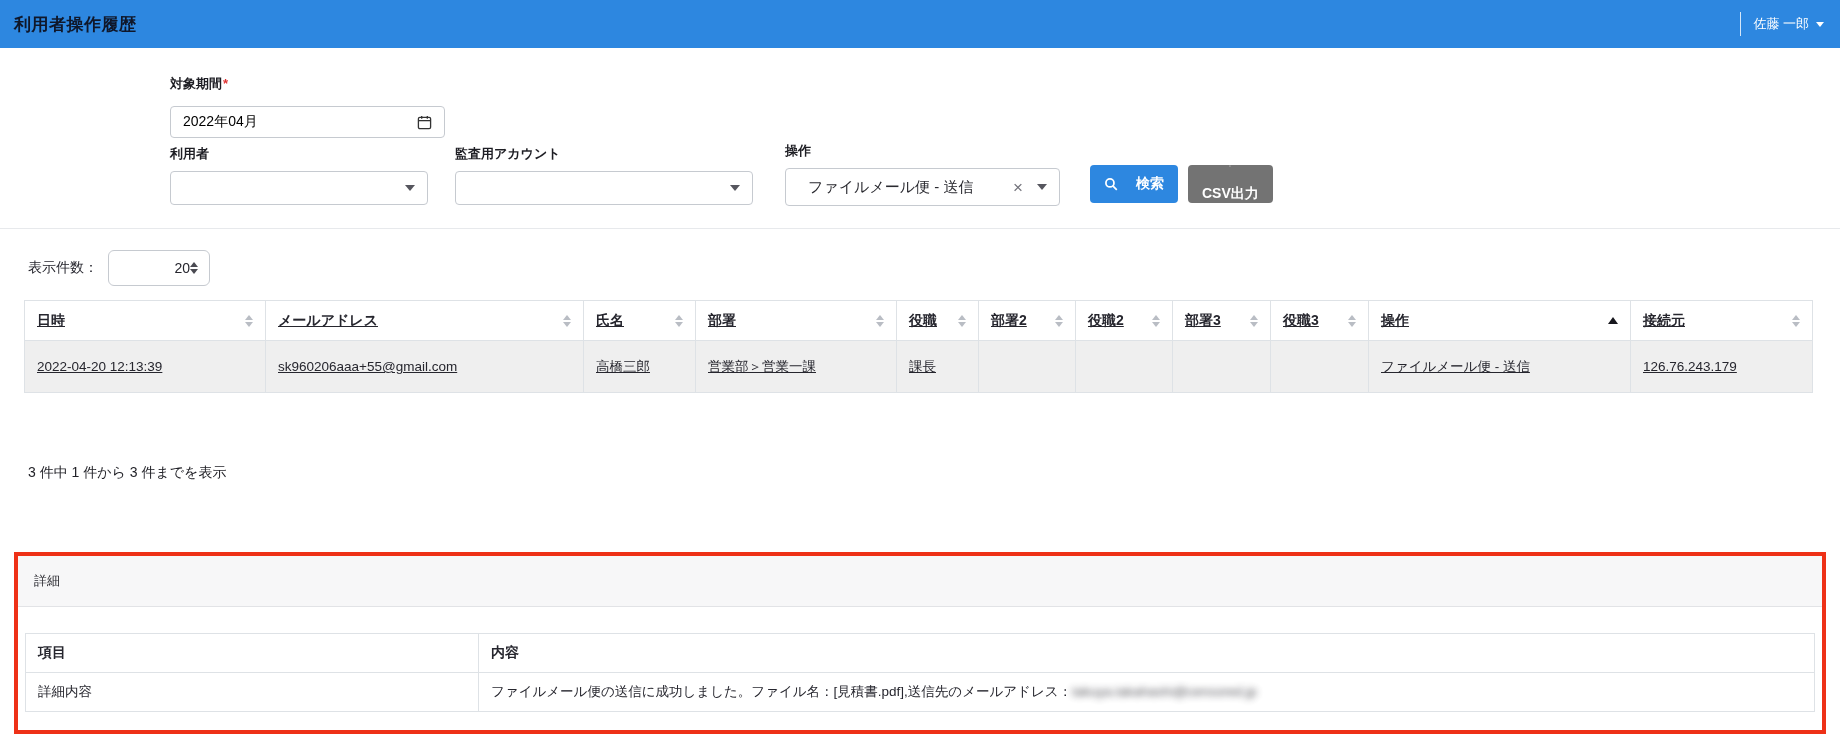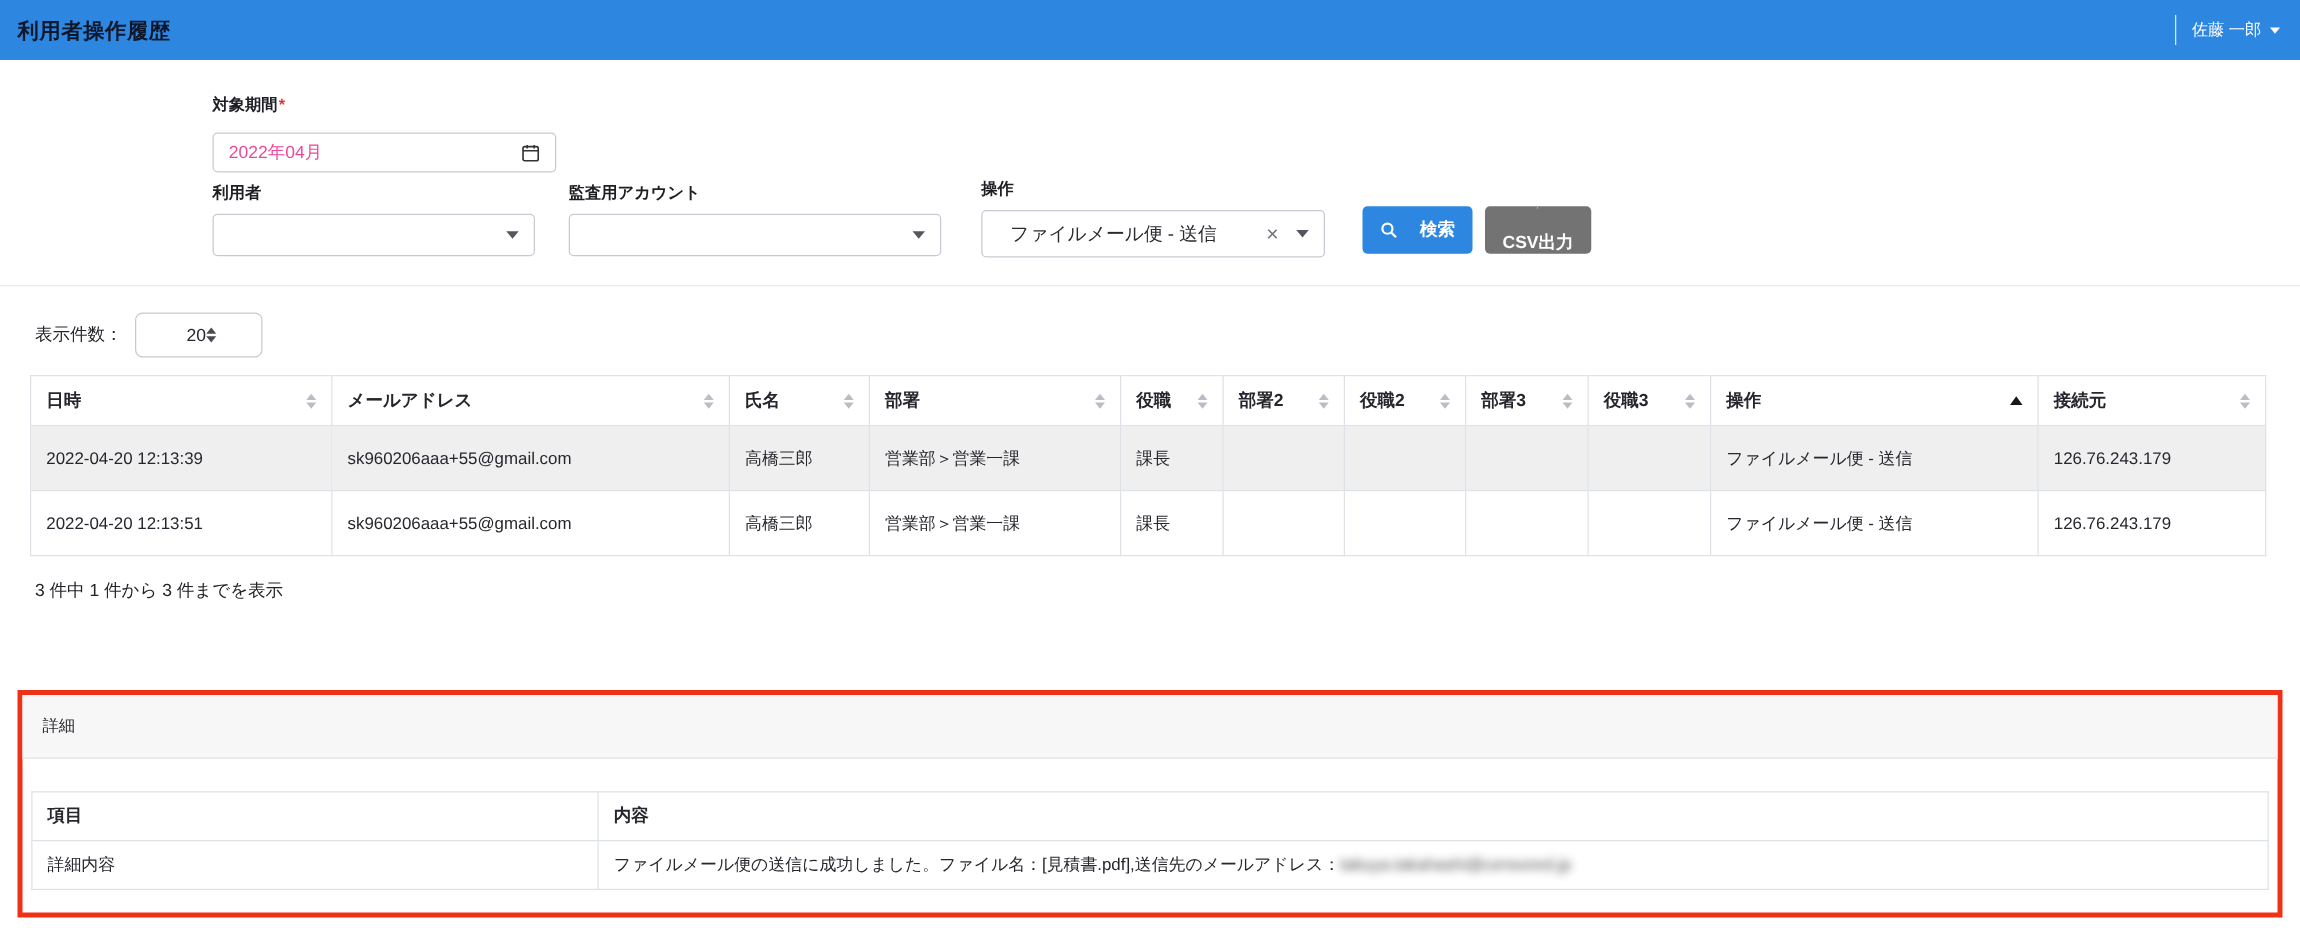--- a/index.html
+++ b/index.html
@@ -18,21 +18,21 @@
   .caret-down-white{ width:0;height:0;border-left:4px solid transparent;
     border-right:4px solid transparent;border-top:5px solid #fff;}
   
   .field{ position:absolute; }
   .field label{ display:block; font-size:13px; font-weight:600; color:#1e1e24; }
   .f-period{ left:170px; top:75px; }
   .f-period label{ margin-bottom:13px; }
   .req{ color:#e03131; margin-left:1px; }
   .month-input{ width:275px; height:32px; border:1px solid #c6cad0; border-radius:4px;
     background:#fff; display:flex; align-items:center; justify-content:space-between;
-    padding:0 12px; font-size:14px; color:#ec4899;}
+    padding:0 12px; font-size:14px; color:#000000;}
   .f-user{ left:170px; top:145px; } .f-user label{ margin-bottom:8px; }
   .f-audit{ left:455px; top:145px; } .f-audit label{ margin-bottom:8px; }
   .f-op{ left:785px; top:142px; } .f-op label{ margin-bottom:8px; }
   .sel2{ height:34px; border:1px solid #c6cad0; border-radius:4px; background:#fff;
     display:flex; align-items:center; padding:0 12px; }
   .sel2 .spacer{ flex:1; }
   .caret-down{ width:0;height:0;border-left:5px solid transparent;
     border-right:5px solid transparent;border-top:6px solid #56565e; }
   .f-user .sel2{ width:258px; } .f-audit .sel2{ width:298px; }
   .f-op .sel2{ width:275px; height:38px; padding:0 12px 0 22px; }
@@ -42,27 +42,27 @@
   .btn{ height:38px; border:none; border-radius:4px; color:#fff; font-size:14px; font-weight:600;
     display:flex; align-items:center; gap:18px; padding:0 14px; cursor:pointer; }
   .btn-search{ background:#2d87e0; }
   .btn-csv{ background:#737373;flex-direction:column; }
   
   .divider{ position:absolute; top:228px; left:0; width:1840px; height:1px; background:#e7e9ec; }
   
   .page-size{ position:absolute; left:28px; top:250px; display:flex; align-items:center;
     gap:10px; font-size:14px; }
   .size-select{ width:102px; height:36px; border:1px solid #c6cad0; border-radius:6px;
-    display:flex; align-items:center; justify-content:center; padding:0 11px 0 15px;
+    display:flex; align-items:center; justify-content:flex-end; padding:0 11px 0 15px;
     font-size:14px; background:#fff; cursor:pointer;}
   .stepper{ display:flex; flex-direction:column; gap:2px; align-items:center;}
   .stepper .up{ width:0;height:0;border-left:4px solid transparent;border-right:4px solid transparent;border-bottom:5px solid #4a4a52;}
   .stepper .dn{ width:0;height:0;border-left:4px solid transparent;border-right:4px solid transparent;border-top:5px solid #4a4a52;}
   table.results{ position:absolute; left:24px; top:300px; width:1788px; border-collapse:collapse;
-    background:#fff; table-layout:fixed;}
+    background:#fff; table-layout:fixed;text-decoration:underline;}
   table.results th, table.results td{ border:1px solid #dee2e6; padding:0 12px; text-align:left;
     overflow:hidden; white-space:nowrap;}
   table.results th{ height:40px; font-size:14px; font-weight:700; cursor:pointer;}
   table.results td{ height:52px; font-size:13.5px; color:#26262e;}
   tr.selected td{ background:#efefef; }
   .th-inner{ display:flex; align-items:center; justify-content:space-between; gap:6px;}
   .sort-idle{ display:flex; flex-direction:column; gap:2px; flex:none;}
   .sort-idle .u{ width:0;height:0;border-left:4px solid transparent;border-right:4px solid transparent;border-bottom:5px solid #b9bdc4;}
   .sort-idle .d{ width:0;height:0;border-left:4px solid transparent;border-right:4px solid transparent;border-top:5px solid #b9bdc4;}
   .sort-asc{ width:0;height:0;border-left:5px solid transparent;border-right:5px solid transparent;
@@ -273,33 +273,20 @@
               <span class="u"></span>
               <span class="d"></span>
             </span>
           </div>
         </th>
     </tr>
   </thead>
   <tbody>
     <tr class="selected">
       <td>2022-04-20 12:13:39</td>
-      <td>sk960206aaa+55@gmail.com</td>
-      <td>高橋三郎</td>
-      <td>営業部＞営業一課</td>
-      <td>課長</td>
-      <td></td>
-      <td></td>
-      <td></td>
-      <td></td>
-      <td>ファイルメール便 - 送信</td>
-      <td>126.76.243.179</td>
-    </tr>
-    <tr>
-      <td>2022-04-20 12:13:51</td>
       <td>sk960206aaa+55@gmail.com</td>
       <td>高橋三郎</td>
       <td>営業部＞営業一課</td>
       <td>課長</td>
       <td></td>
       <td></td>
       <td></td>
       <td></td>
       <td>ファイルメール便 - 送信</td>
       <td>126.76.243.179</td>

